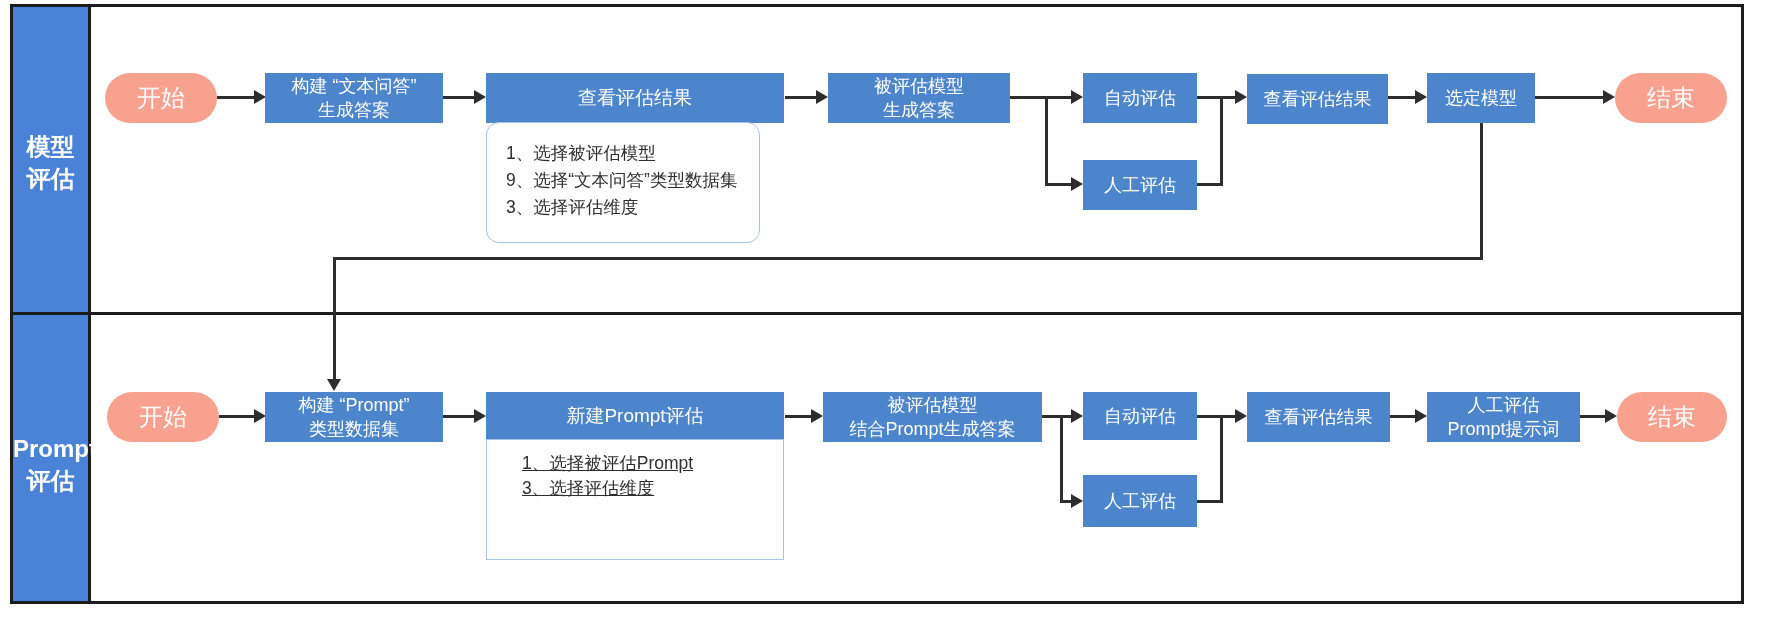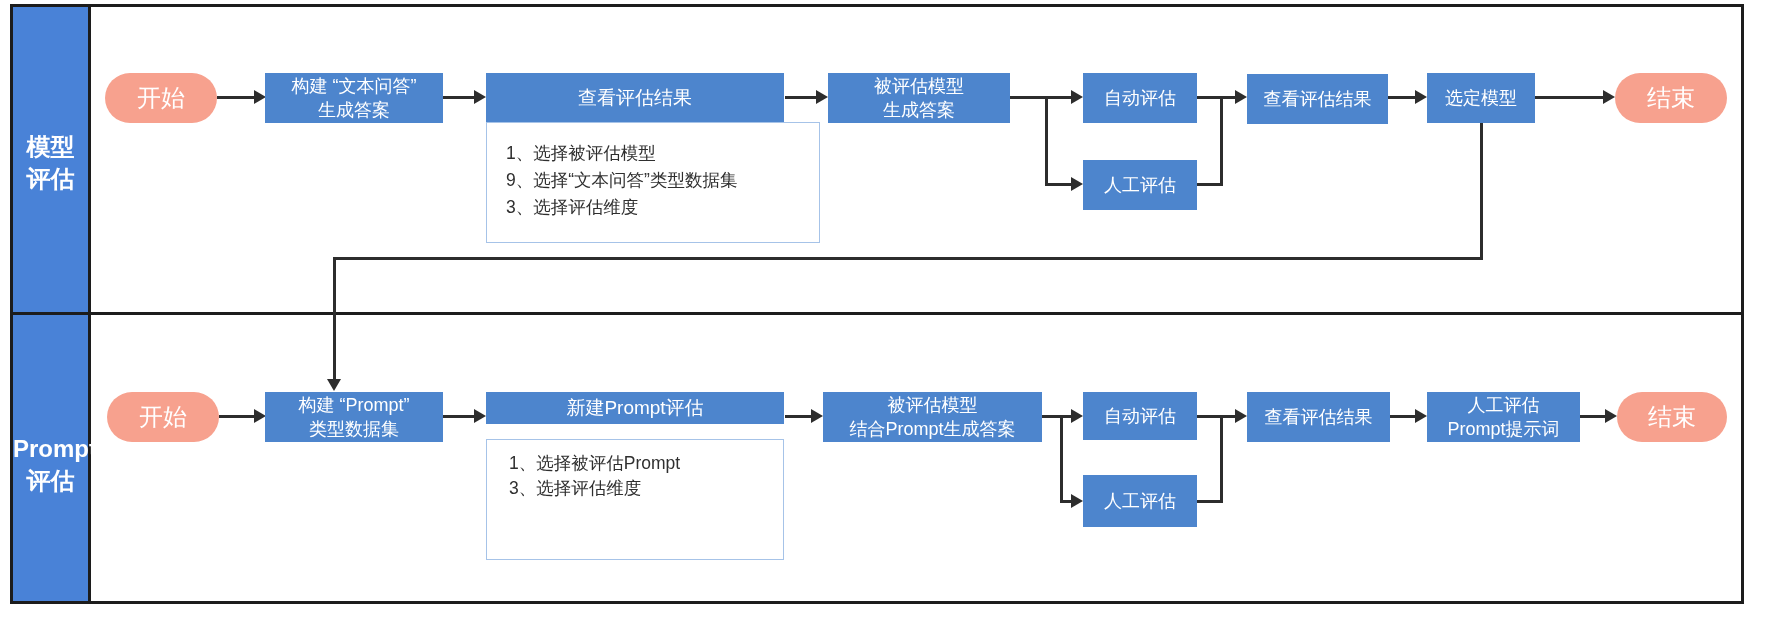--- a/index.html
+++ b/index.html
@@ -38,21 +38,21 @@
     position:absolute;display:flex;align-items:center;justify-content:center;
     background:var(--pink);color:#fff;font-size:24px;border-radius:26px;box-sizing:border-box;
   }
   .detail{
     position:absolute;background:#fff;border:1px solid var(--detail-border);
     box-sizing:border-box;color:#2f2f2f;text-align:left;
   }
   .detail .step{font-size:17.5px;color:#2f2f2f;}
   .detail.l1{padding:17px 6px 0 19px;}
   .detail.l1 .step{line-height:27px;}
-  .detail.l2{padding:11px 6px 0 22px;}
+  .detail.l2{padding:11px 6px 0 35px;text-decoration:underline;}
   .detail.l2 .step{line-height:25px;}
   .hl{position:absolute;height:3px;background:var(--line);}
   .vl{position:absolute;width:3px;background:var(--line);}
   .ar{position:absolute;width:0;height:0;border-top:7px solid transparent;border-bottom:7px solid transparent;border-left:12px solid var(--line);}
   .ad{position:absolute;width:0;height:0;border-left:7px solid transparent;border-right:7px solid transparent;border-top:12px solid var(--line);}
   .watermark{
     position:absolute;right:17px;top:570px;font-size:27px;font-weight:bold;
     color:#f0f0f0;letter-spacing:1px;
     text-shadow:2px 2px 0 rgba(90,90,90,0.9), -1px -1px 0 rgba(150,150,150,0.55);
     white-space:nowrap;
@@ -94,21 +94,21 @@
 
   <div class="vl" style="left:1480px;top:123px;height:137px;"></div>
   <div class="hl" style="left:333px;top:257px;width:1150px;"></div>
   <div class="vl" style="left:333px;top:257px;height:123px;"></div>
   <div class="ad" style="left:327px;top:379px;"></div>
 
   <div class="pill" style="left:105px;top:73px;width:112px;height:50px;">开始</div>
   <div class="node" style="left:265px;top:73px;width:178px;height:50px;">构建 “文本问答”
 生成答案</div>
   <div class="node header" style="left:486px;top:73px;width:298px;height:50px;">查看评估结果</div>
-  <div class="detail l1" style="left:486px;top:122px;width:334px;height:121px;">
+  <div class="detail l1" style="left:486px;top:122px;width:274px;height:121px;border-radius:13px;">
     <div class="step">1、选择被评估模型</div>
     <div class="step">9、选择“文本问答”类型数据集</div>
     <div class="step">3、选择评估维度</div>
   </div>
   <div class="node" style="left:828px;top:73px;width:182px;height:50px;">被评估模型
 生成答案</div>
   <div class="node" style="left:1083px;top:73px;width:114px;height:50px;">自动评估</div>
   <div class="node" style="left:1083px;top:160px;width:114px;height:50px;">人工评估</div>
   <div class="node" style="left:1247px;top:74px;width:141px;height:50px;">查看评估结果</div>
   <div class="node" style="left:1427px;top:73px;width:108px;height:50px;">选定模型</div>
@@ -130,21 +130,21 @@
   <div class="vl" style="left:1220px;top:415px;height:87px;"></div>
   <div class="hl" style="left:1197px;top:500px;width:26px;"></div>
   <div class="hl" style="left:1390px;top:415px;width:26px;"></div>
   <div class="ar" style="left:1415px;top:409px;"></div>
   <div class="hl" style="left:1580px;top:415px;width:27px;"></div>
   <div class="ar" style="left:1605px;top:409px;"></div>
 
   <div class="pill" style="left:107px;top:392px;width:112px;height:50px;">开始</div>
   <div class="node" style="left:265px;top:392px;width:178px;height:50px;">构建 “Prompt”
 类型数据集</div>
-  <div class="node header" style="left:486px;top:392px;width:298px;height:32px;">新建Prompt评估</div>
+  <div class="node header" style="left:486px;top:392px;width:298px;height:48px;">新建Prompt评估</div>
   <div class="detail l2" style="left:486px;top:439px;width:298px;height:121px;">
     <div class="step">1、选择被评估Prompt</div>
     <div class="step">3、选择评估维度</div>
   </div>
   <div class="node" style="left:823px;top:392px;width:219px;height:50px;">被评估模型
 结合Prompt生成答案</div>
   <div class="node" style="left:1083px;top:392px;width:114px;height:48px;">自动评估</div>
   <div class="node" style="left:1083px;top:475px;width:114px;height:52px;">人工评估</div>
   <div class="node" style="left:1247px;top:392px;width:143px;height:50px;">查看评估结果</div>
   <div class="node" style="left:1427px;top:392px;width:153px;height:50px;">人工评估

